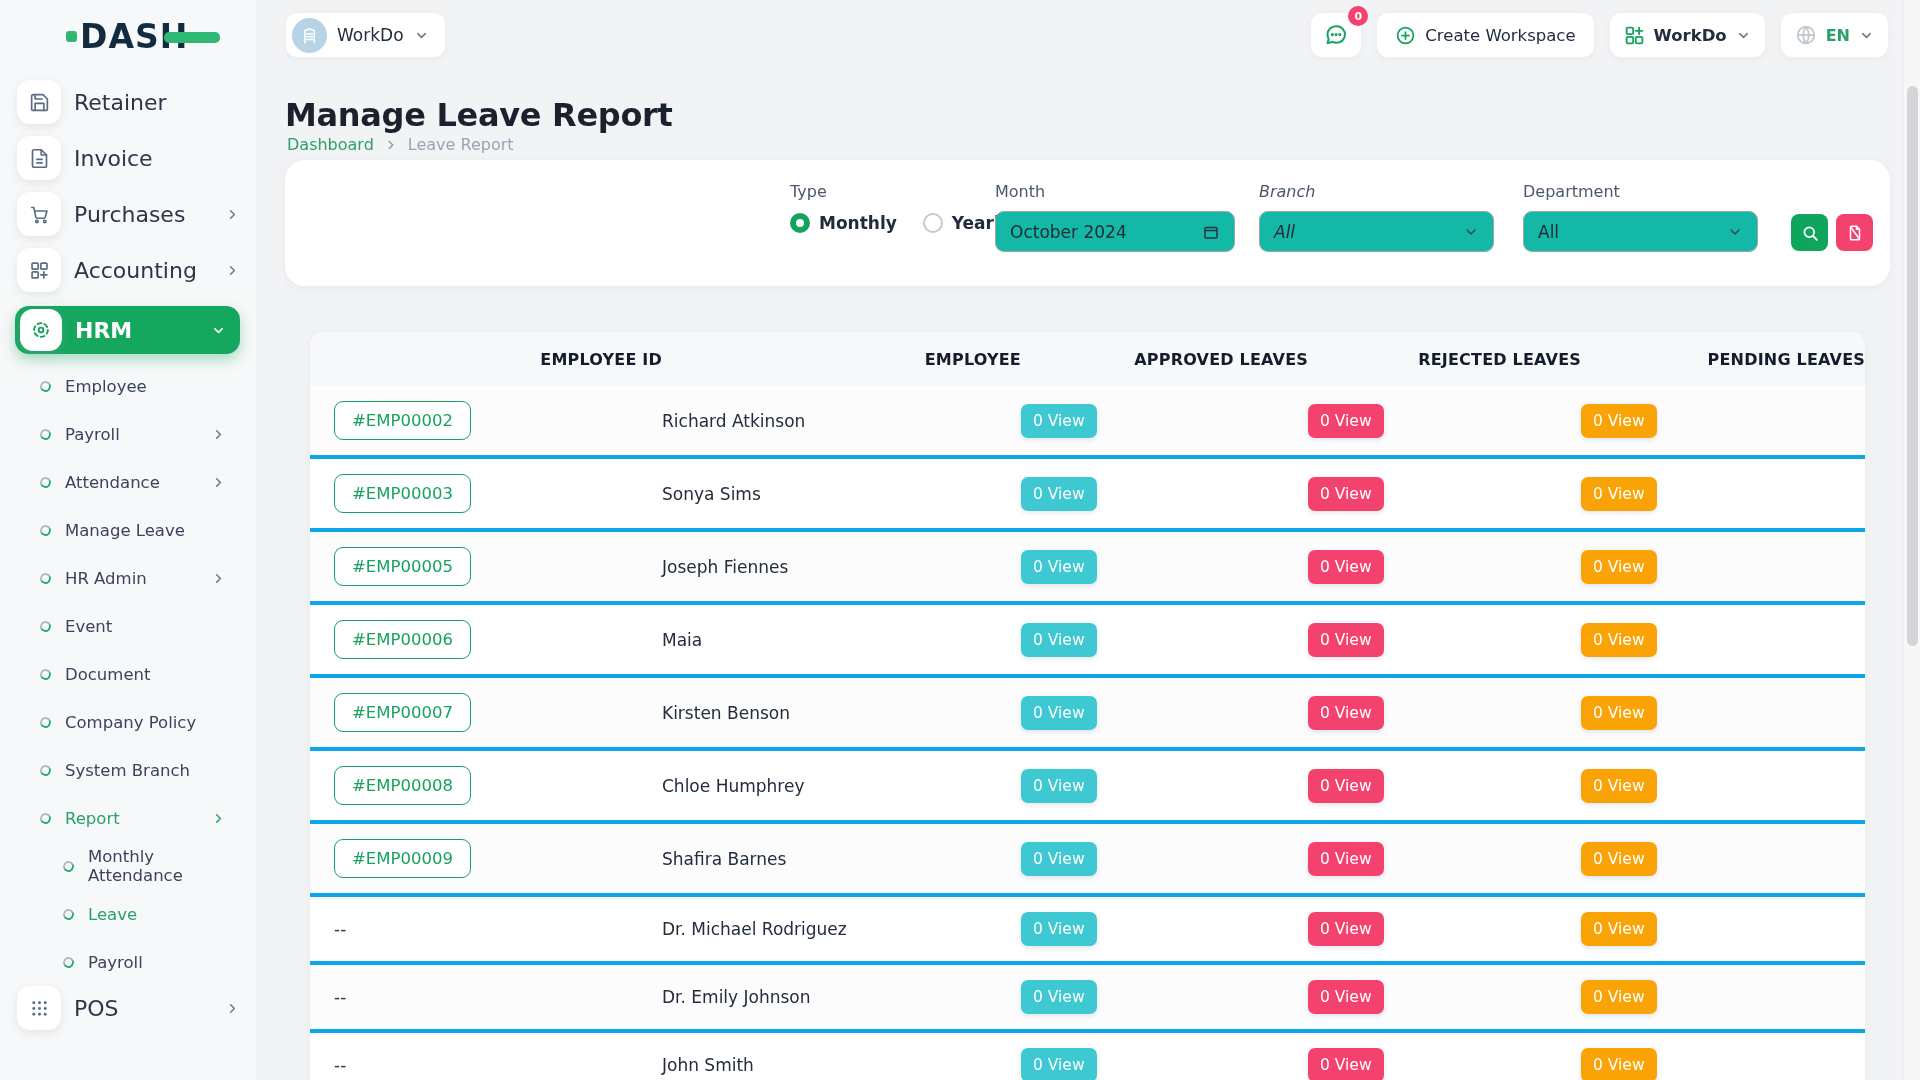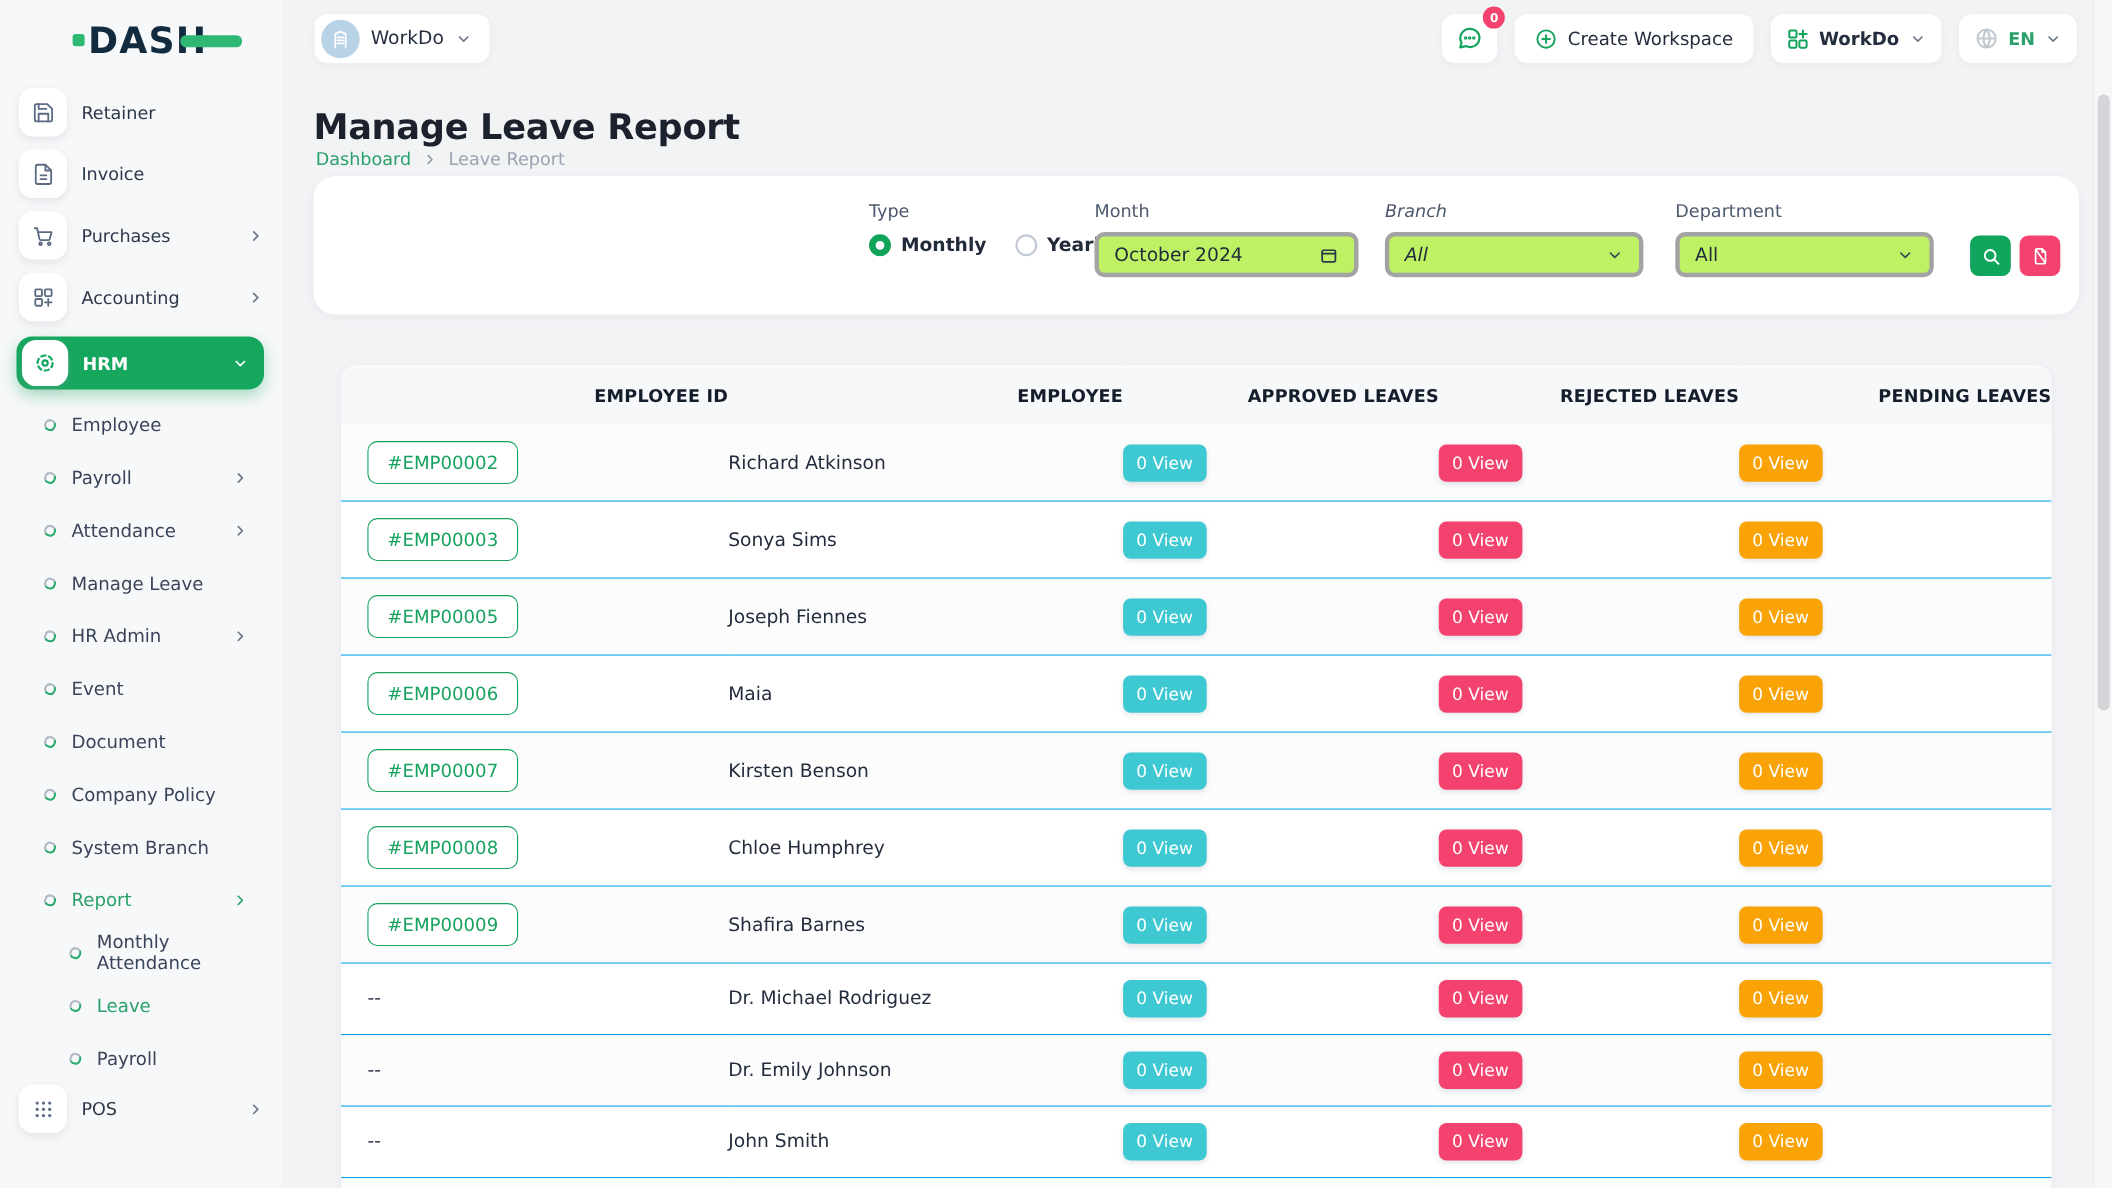--- a/index.html
+++ b/index.html
@@ -16,21 +16,21 @@
   .sidebar{ position:absolute; left:0; top:0; width:256px; height:1080px;
     background:#f7f8f9; z-index:2; }
   .logo{ position:absolute; left:66px; top:16px; display:flex; align-items:center; height:40px; }
   .logo .dot{ width:11px; height:11px; border-radius:3px; background:#2eb873; margin-right:3px; }
   .logo .word{ font-size:33px; font-weight:bold; color:#132b3f; letter-spacing:1px; line-height:1; }
   .logo .dash{ width:56px; height:11px; border-radius:5px; background:#2eb873; margin-left:-24px; margin-top:2px; }
   .nav{ position:absolute; left:0; top:80px; width:256px; display:flex; flex-direction:column; }
   .nav-item{ display:flex; align-items:center; height:44px; margin:0 16px 12px 17px; cursor:pointer; }
   .icon-box{ width:44px; height:44px; border-radius:13px; background:#ffffff;
     box-shadow:0 3px 8px rgba(150,160,175,.22); display:flex; align-items:center; justify-content:center; flex:none; }
-  .nav-item .lbl{ margin-left:13px; font-size:16px; color:#2b3648; flex:1; }
+  .nav-item .lbl{ margin-left:13px; font-size:22px; color:#2b3648; flex:1; }
   .nav-item .chev{ color:#6b7687; display:flex; }
   .nav-item.active-pill{ background:var(--green); border-radius:14px; height:48px; margin:2px 16px 8px 15px;
     box-shadow:0 6px 14px rgba(22,167,95,.35); padding-right:14px; }
   .nav-item.active-pill .icon-box{ margin-left:5px; width:42px; height:42px; }
   .nav-item.active-pill .lbl{ color:#fff; font-weight:bold; }
   .nav-item.active-pill .chev{ color:#fff; }
   .sub-item{ display:flex; align-items:center; height:48px; padding-left:40px; padding-right:30px; cursor:pointer; }
   .sub-item .ring{ width:11px; height:11px; border-radius:50%; border:2.5px solid #aeb7c2;
     border-bottom-color:#2bab6e; border-right-color:#2bab6e; transform:rotate(20deg); flex:none; }
   .sub-item .lbl{ margin-left:14px; font-size:16.5px; color:#39445a; flex:1; }
@@ -66,39 +66,39 @@
   
   .filter-card{ position:absolute; left:29px; top:90px; width:1605px; height:126px;
     background:#fff; border-radius:20px; box-shadow:0 2px 8px rgba(170,178,190,.14); }
   .fgroup{ position:absolute; top:0; }
   .flabel{ display:block; font-size:16px; color:#4c586d; margin-top:22px; }
   .g-type{ left:505px; }
   .radio-row{ display:flex; align-items:center; gap:26px; margin-top:12px; }
   .radio-opt{ display:flex; align-items:flex-end; gap:9px; cursor:pointer; font-size:17px; font-weight:bold; color:#222b3a; }
   .radio{ width:20px; height:20px; border-radius:50%; background:#fff; border:2px solid #c3cad3; flex:none; }
   .radio.checked{ border:6px solid #12a35c; }
-  .control{ margin-top:10px; height:41px; background:#bef264; border:4px solid #a3a3a3; border-radius:9px;
+  .control{ margin-top:10px; height:41px; background:#14b8a6; border:1px solid #a3a3a3; border-radius:9px;
     display:flex; align-items:center; padding:0 14px; font-size:17px; color:#222b3a; cursor:pointer; }
   .g-month{ left:710px; } .g-month .control{ width:240px; justify-content:space-between; }
   .g-branch{ left:974px;font-style:italic; } .g-branch .control{ width:235px; justify-content:space-between; }
   .g-dept{ left:1238px; } .g-dept .control{ width:235px; justify-content:space-between; }
   .g-actions{ left:1506px; top:54px; display:flex; gap:8px; }
   .sq-btn{ width:37px; height:37px; border-radius:8px; border:none; display:flex; align-items:center; justify-content:center; cursor:pointer; }
   .sq-btn.search{ background:#0fa55c; }
   .sq-btn.export{ background:#f4426e; }
 
   
   .table-card{ position:absolute; left:54px; top:262px; width:1555px; height:900px;
     background:#fff; border-radius:14px 14px 0 0; box-shadow:0 2px 8px rgba(170,178,190,.14); overflow:hidden; }
   table{ width:100%; border-collapse:collapse; table-layout:fixed; }
   col.c1{ width:352px; } col.c2{ width:359px; } col.c3{ width:287px; } col.c4{ width:273px; } col.c5{ width:284px; }
   thead th{ background:#f7f8fa; height:54px; text-align:right; font-size:16px; font-weight:bold;
     color:#141d2b; letter-spacing:.2px; padding:0; }
   thead th:first-child{ padding-left:24px; }
-  tbody td{ border-top:1px solid #0ea5e9; padding:15px 0; font-size:17px; color:#232d3d; vertical-align:middle; }
+  tbody td{ border-top:4px solid #0ea5e9; padding:15px 0; font-size:17px; color:#232d3d; vertical-align:middle; }
   tbody tr:first-child td{ border-top:none; }
   tbody td:first-child{ padding-left:24px; }
   tbody tr:nth-child(odd) td{ background:#fcfcfd; }
   .emp-btn{ display:inline-block; border:1px solid #17a35f; color:#17a35f; background:#fff;
     border-radius:9px; padding:9px 17px; font-size:16.5px; cursor:pointer; }
   .dashes{ color:#2b3648; }
   .badge{ display:inline-block; color:#fff; font-size:15.5px; border-radius:7px; padding:8px 12px;
     cursor:pointer; box-shadow:0 2px 5px rgba(150,160,175,.25); }
   .badge.approved{ background:var(--teal); }
   .badge.rejected{ background:var(--pink); }

